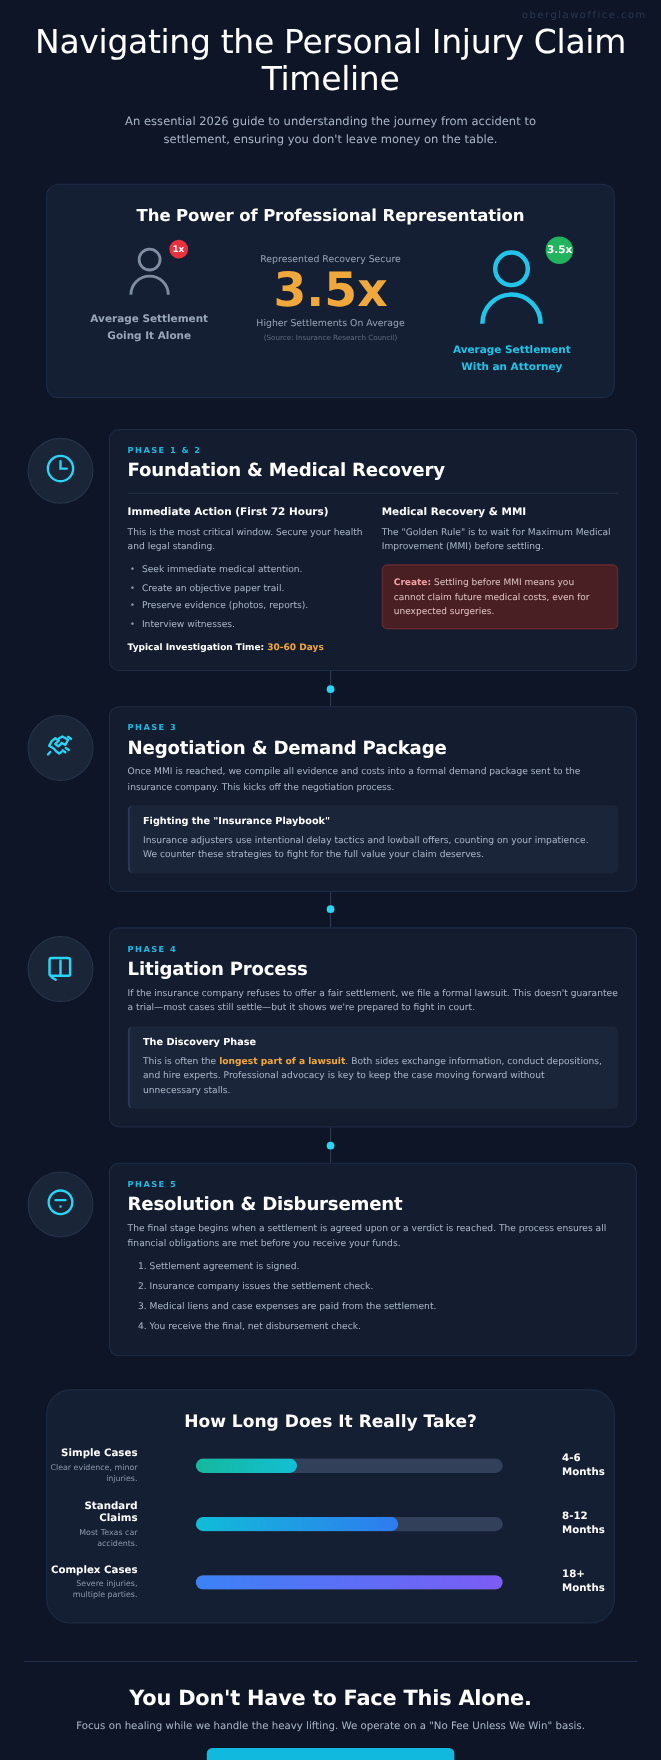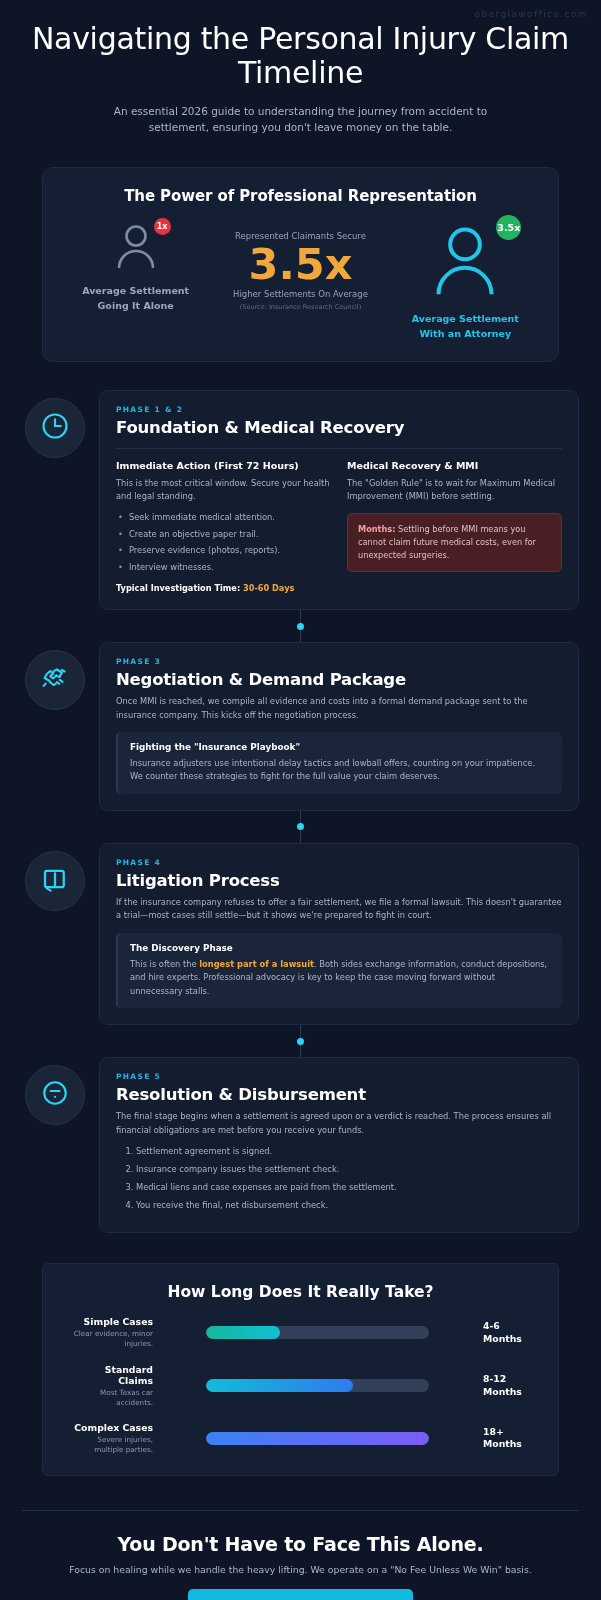--- a/index.html
+++ b/index.html
@@ -131,21 +131,21 @@
   }
   .connector .line{ width:1.5px; height:32px; background:#2c3a52; }
   .connector .dot{
     position:absolute; width:7px; height:7px; border-radius:50%;
     background:#2ad4f5;
   }
 
   
   .dur-card{
     margin:30px 42px 0; background:#151f33; border:1px solid #1e2b44;
-    border-radius:6px; padding:19px 28px 20px;
+    border-radius:22px; padding:19px 0 20px;
   }
   .dur-card h2{
     text-align:center; font-size:15.5px; font-weight:bold; color:#ffffff;
   }
   .dur-row{ display:flex; align-items:center; margin-top:15px;gap:43px; }
   .dur-label{ width:92px; text-align:right; padding-right:10px; }
   .dur-label .t{ font-size:9.3px; font-weight:bold; color:#ffffff; }
   .dur-label .s{ font-size:7.2px; color:#8c98ab; line-height:1.35; margin-top:2px; }
   .track{
     flex:1; height:13px; background:#33405a; border-radius:7px; overflow:hidden;
@@ -192,21 +192,21 @@
         </span>
         <span class="badge red">1x</span>
       </div>
       <div class="stat-label gray">
         <div>Average Settlement</div>
         <div>Going It Alone</div>
       </div>
     </div>
 
     <div class="stat-mid">
-      <div class="top">Represented Claimants Secure</div>
+      <div class="top">Represented Recovery Secure</div>
       <div class="big">3.5x</div>
       <div class="sub">Higher Settlements On Average</div>
       <div class="src">(Source: Insurance Research Council)</div>
     </div>
 
     <div class="stat-col">
       <div class="person-wrap">
         <span>
           <svg width="72" height="78" viewBox="0 0 46 50" fill="none">
             <circle cx="23" cy="15" r="9.5" stroke="#22c5ea" stroke-width="2.6"></circle>
@@ -250,21 +250,21 @@
             <li>Interview witnesses.</li>
           </ul>
           <div class="typical">
             <span>Typical Investigation Time: </span><b>30-60 Days</b>
           </div>
         </div>
         <div class="col">
           <h4>Medical Recovery &amp; MMI</h4>
           <div class="body-text">The "Golden Rule" is to wait for Maximum Medical Improvement (MMI) before settling.</div>
           <div class="warn-box">
-            <b>Months:</b><span> Settling before MMI means you cannot claim future medical costs, even for unexpected surgeries.</span>
+            <b>Create:</b><span> Settling before MMI means you cannot claim future medical costs, even for unexpected surgeries.</span>
           </div>
         </div>
       </div>
     </div>
   </div>
 
   <div class="connector">
     <div class="line"></div>
     <div class="dot"></div>
   </div>

